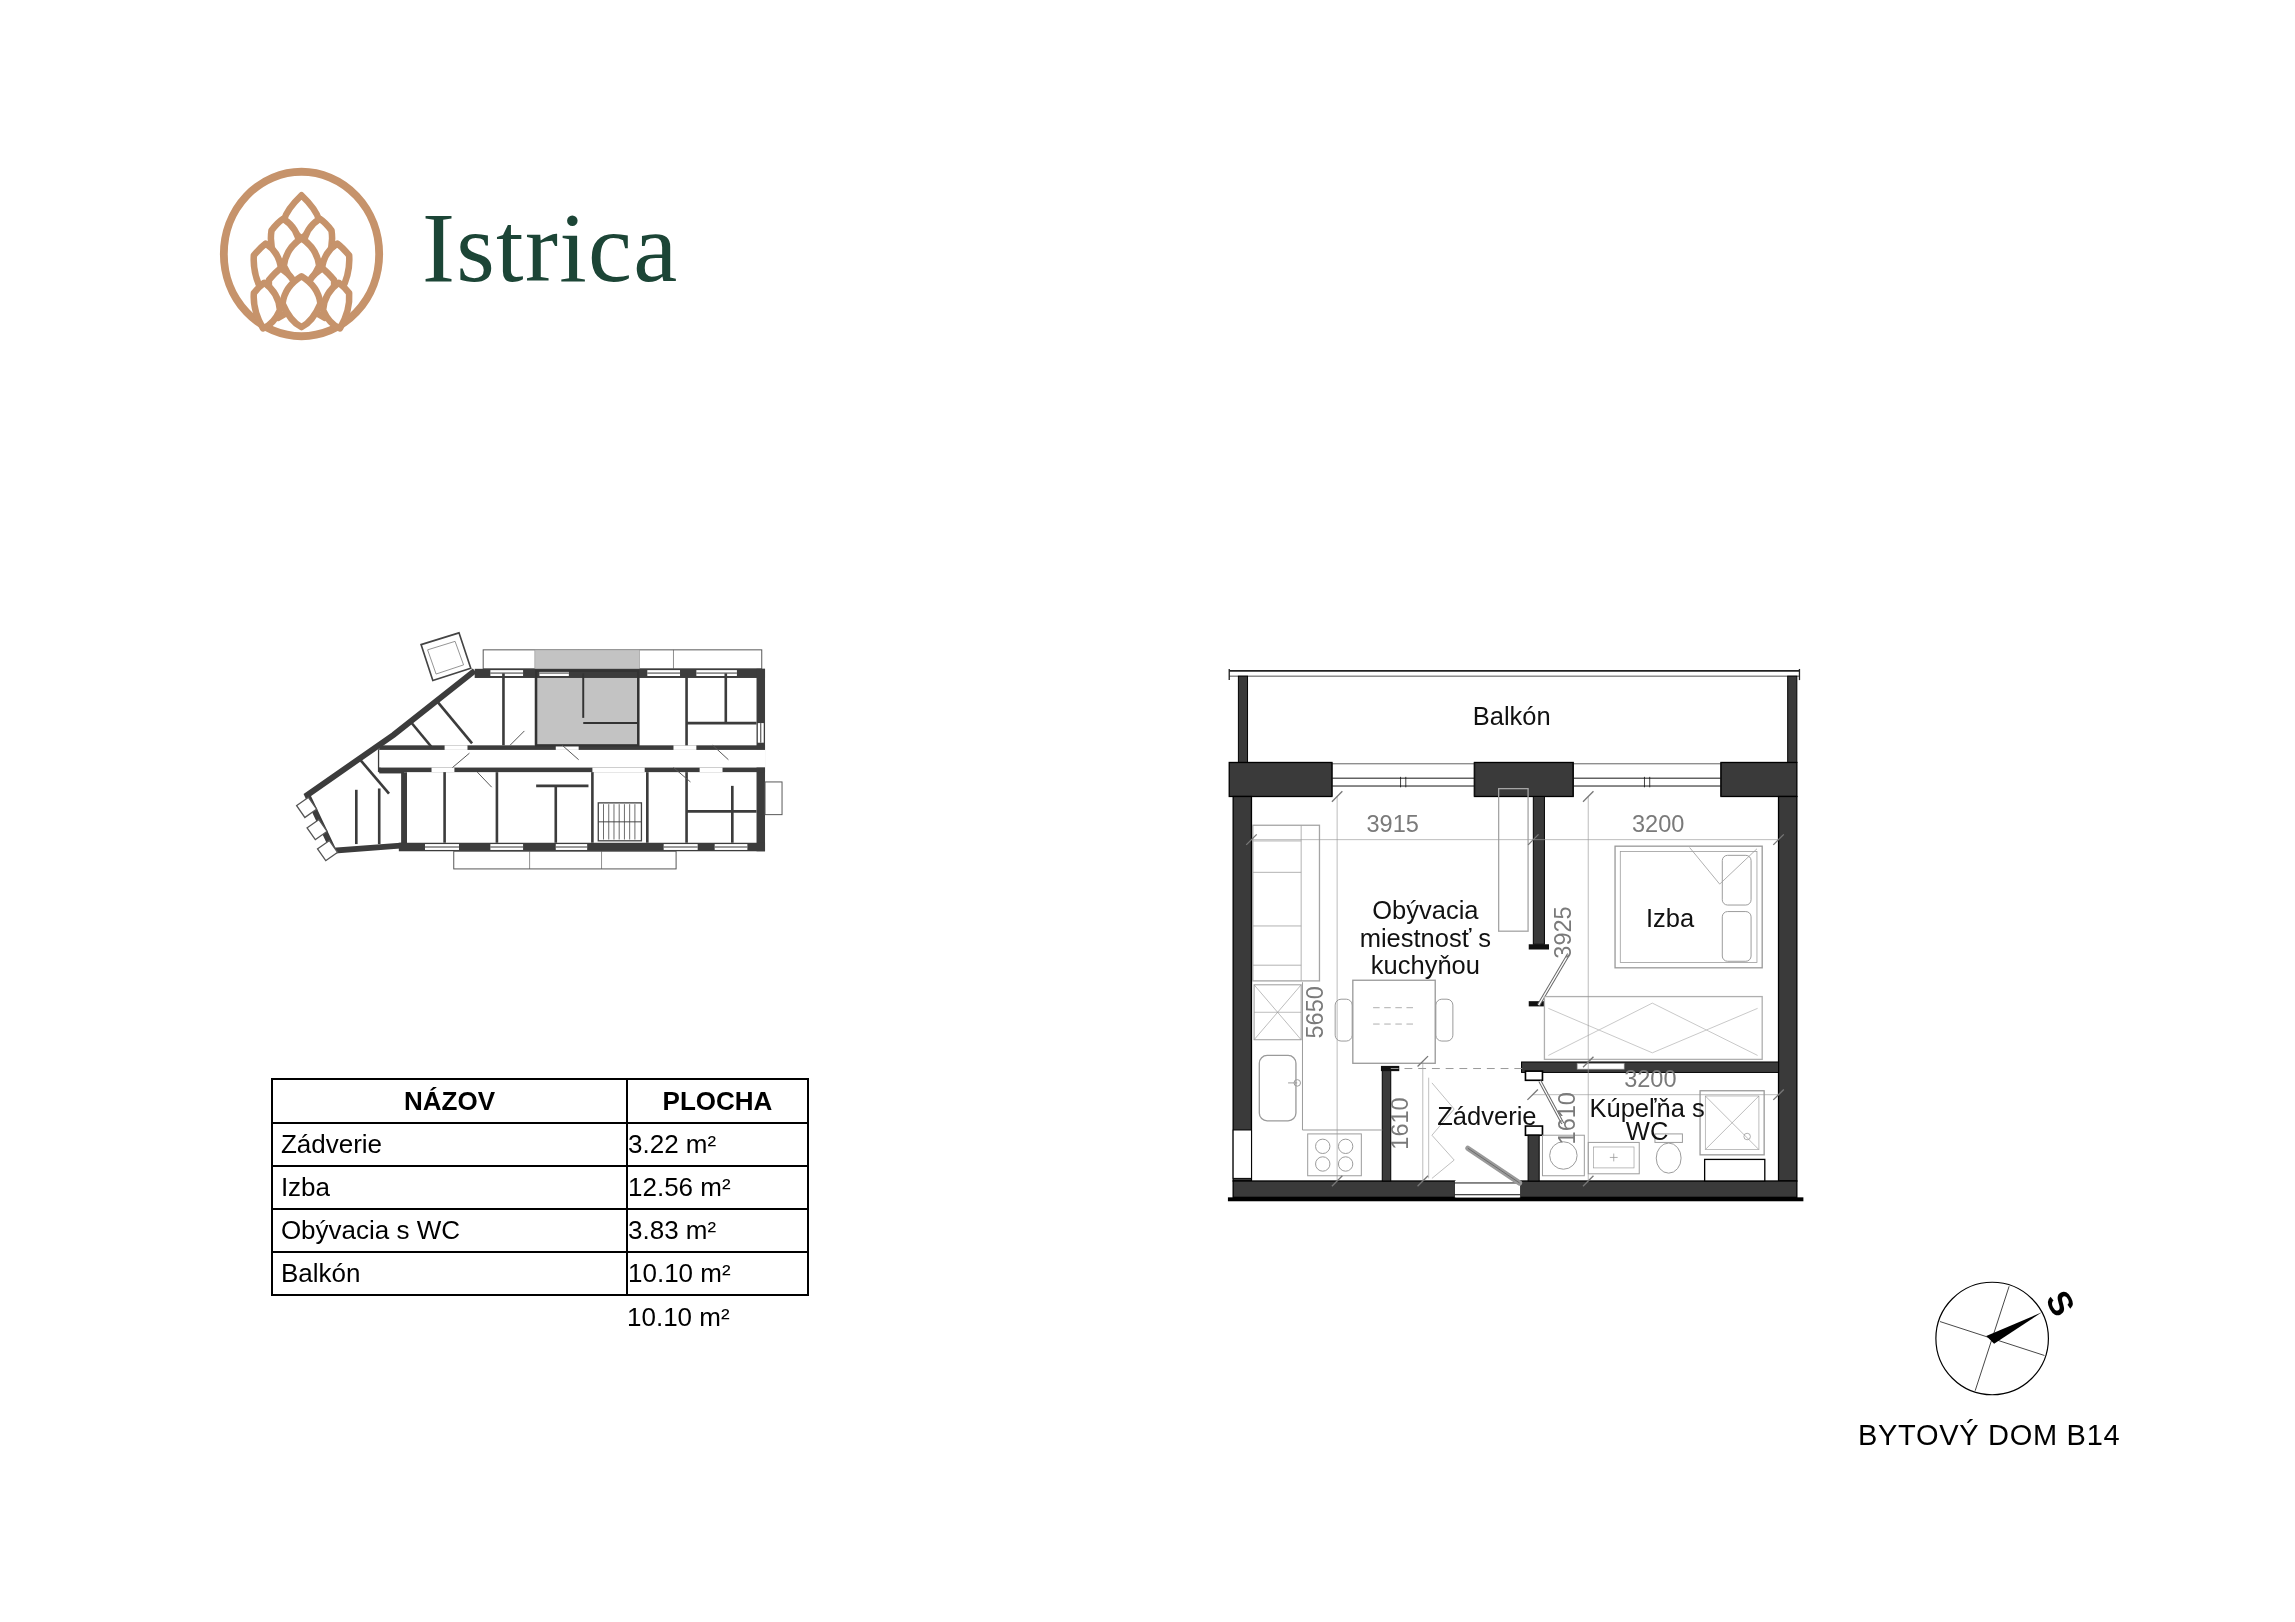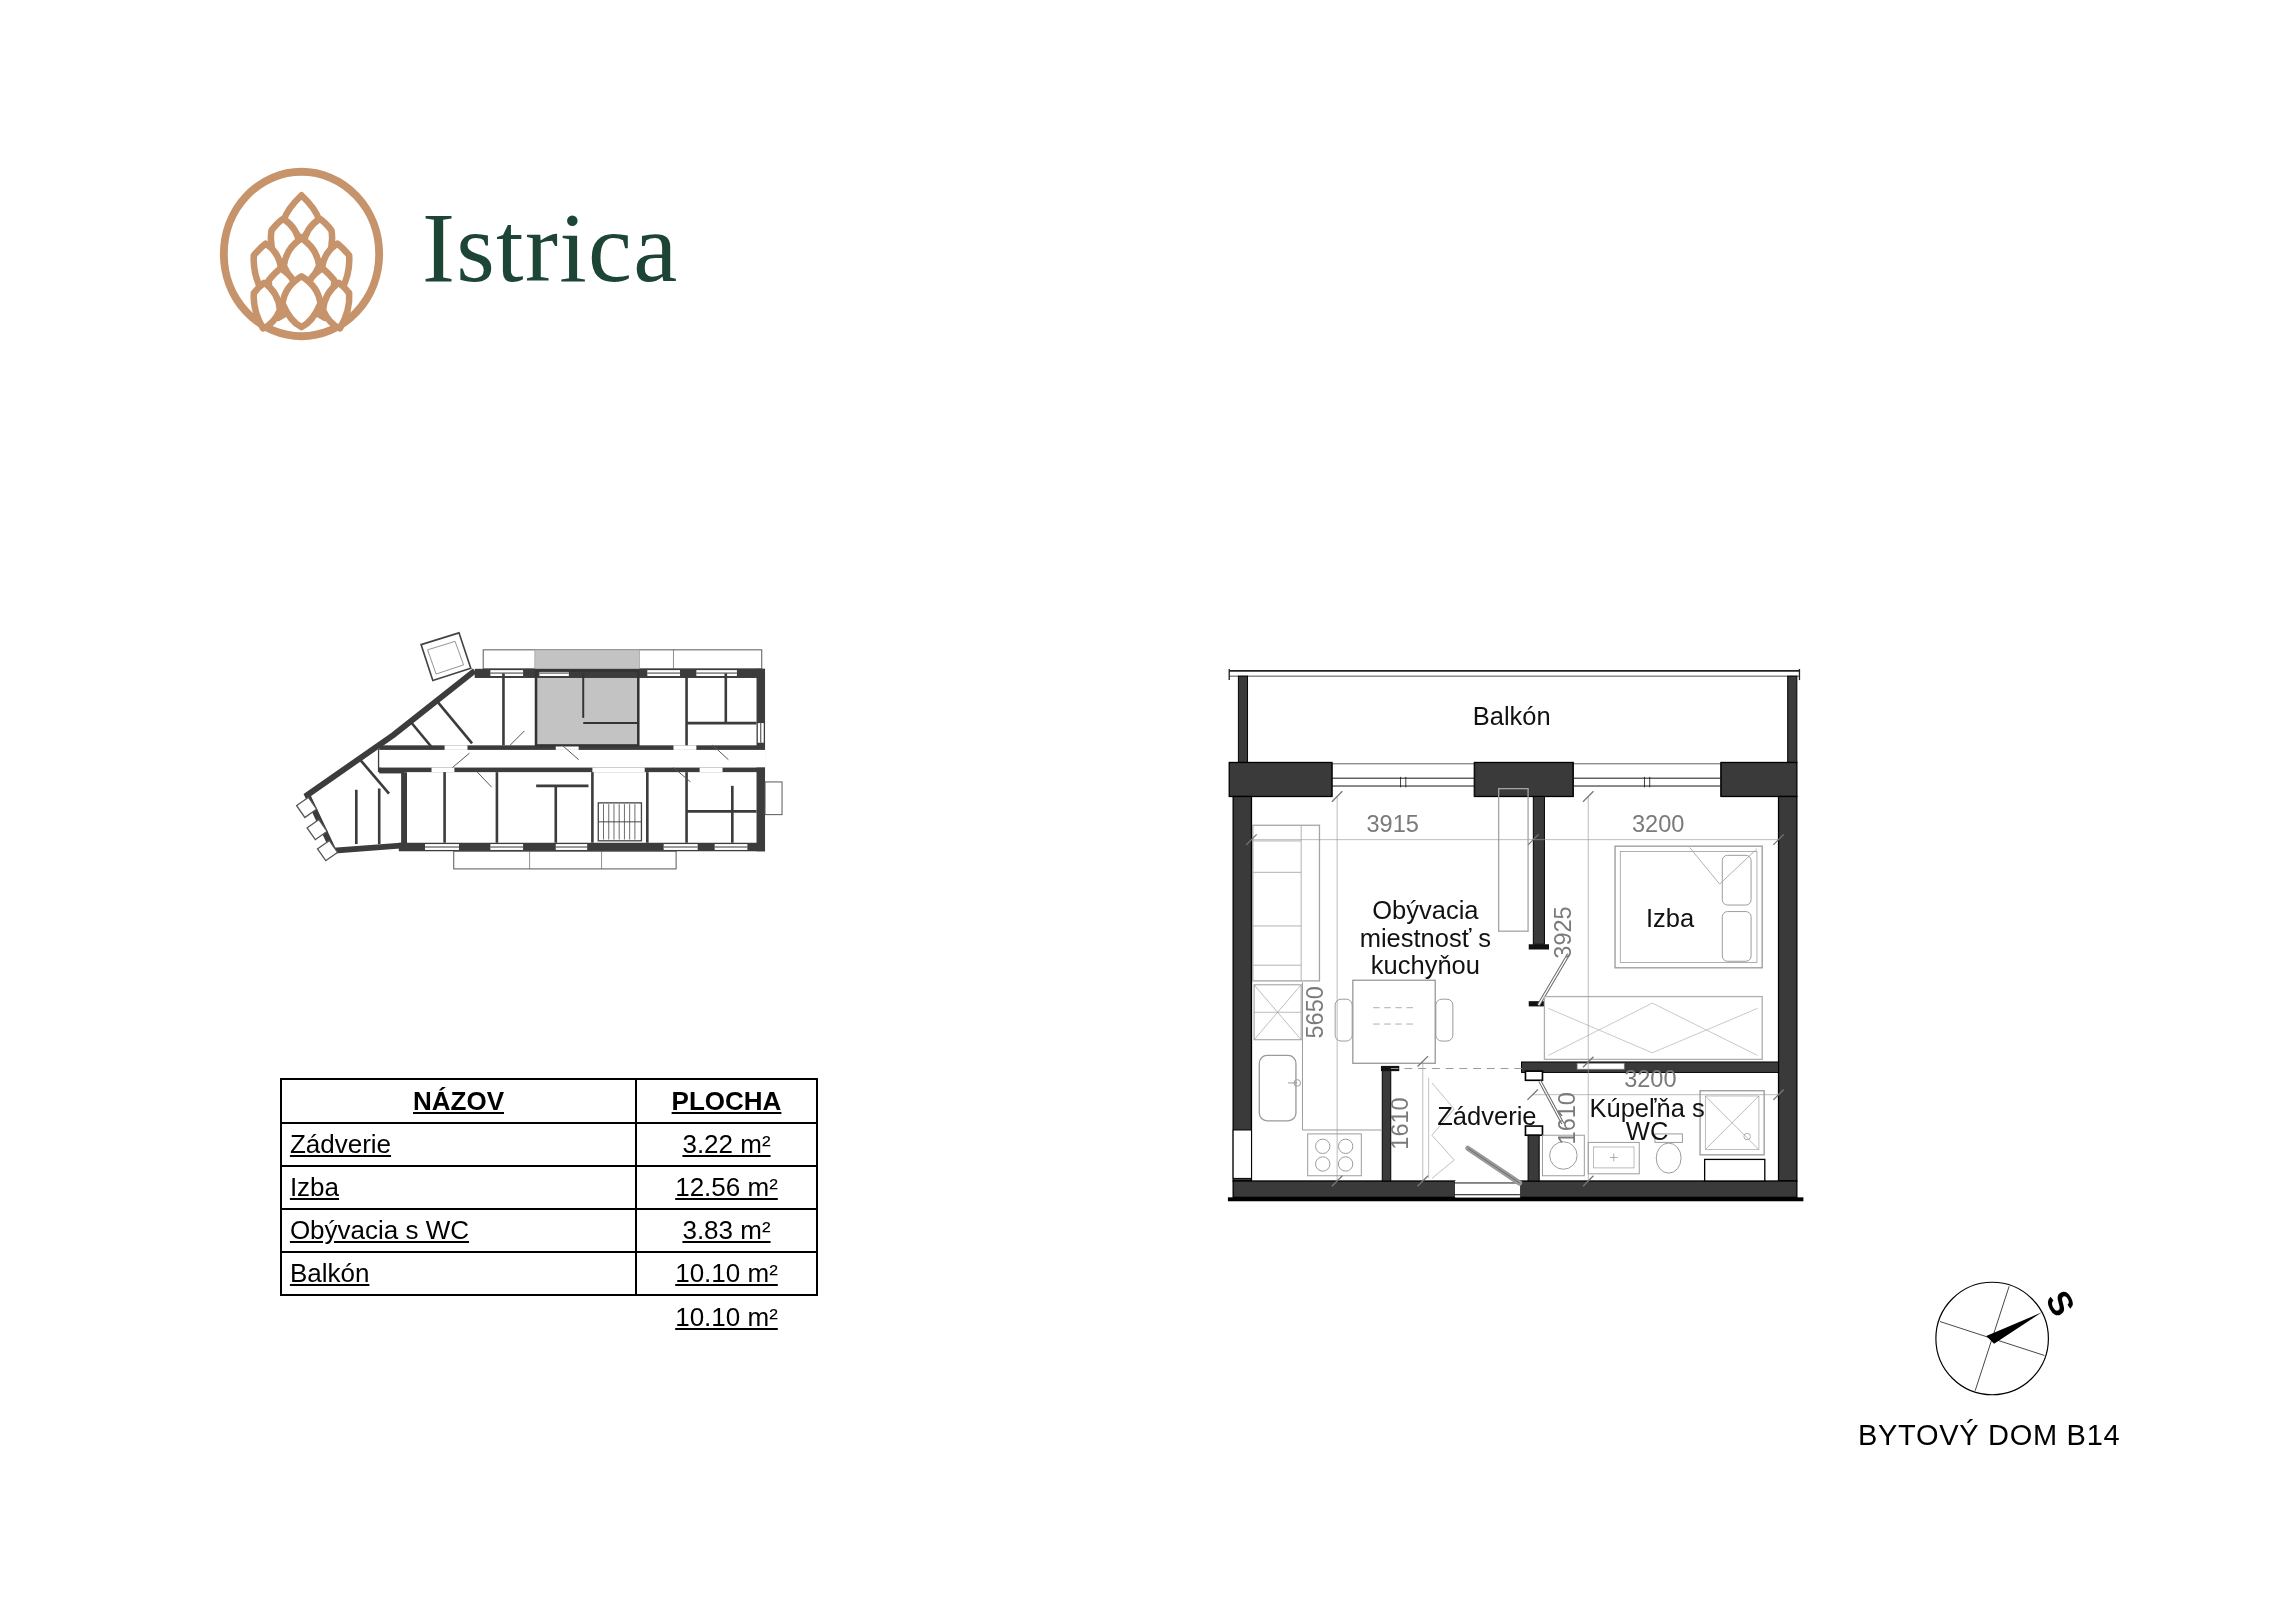--- a/index.html
+++ b/index.html
@@ -7,25 +7,25 @@
               font-family:"Liberation Sans", sans-serif; }
   .abs { position:absolute; }
 
   
   #logo-block { left:216px; top:165px; width:720px; height:183px; }
   #logo-text { position:absolute; left:206px; top:26px;
                font-family:"Liberation Serif", serif; font-weight:normal;
                font-size:99px; letter-spacing:1.3px; }
 
   
-  #area-table { left:280px; top:1078px; width:535px; border-collapse:collapse;
-                font-size:26px; color:#000; table-layout:fixed;text-decoration:underline; }
+  #area-table { left:271px; top:1078px; width:535px; border-collapse:collapse;
+                font-size:26px; color:#000; table-layout:fixed; }
   #area-table td { height:43px; vertical-align:middle; }
   #area-table td.c-name { width:355px; padding-left:7.9px; }
-  #area-table td.c-area { width:181px; text-align:center; }
+  #area-table td.c-area { width:181px; text-align:left; }
   #area-table td.bordered { border:2px solid #000; }
   #area-table tr.hdr td { height:44px; font-weight:bold; text-align:center; padding-left:0; }
 
   
   svg text.room  { font-family:"Liberation Sans", sans-serif; font-size:39px; fill:#111; text-anchor:middle; }
   svg text.dim   { font-family:"Liberation Sans", sans-serif; font-size:36px; fill:#7a7a7a; text-anchor:middle; }
   svg text.north { font-family:"Liberation Sans", sans-serif; font-size:52px; font-weight:bold; fill:#000; text-anchor:middle; }
 
   #building-label { left:1858px; top:1419px; width:268px; text-align:left;
                     font-size:29px; letter-spacing:0.7px; color:#000; }

